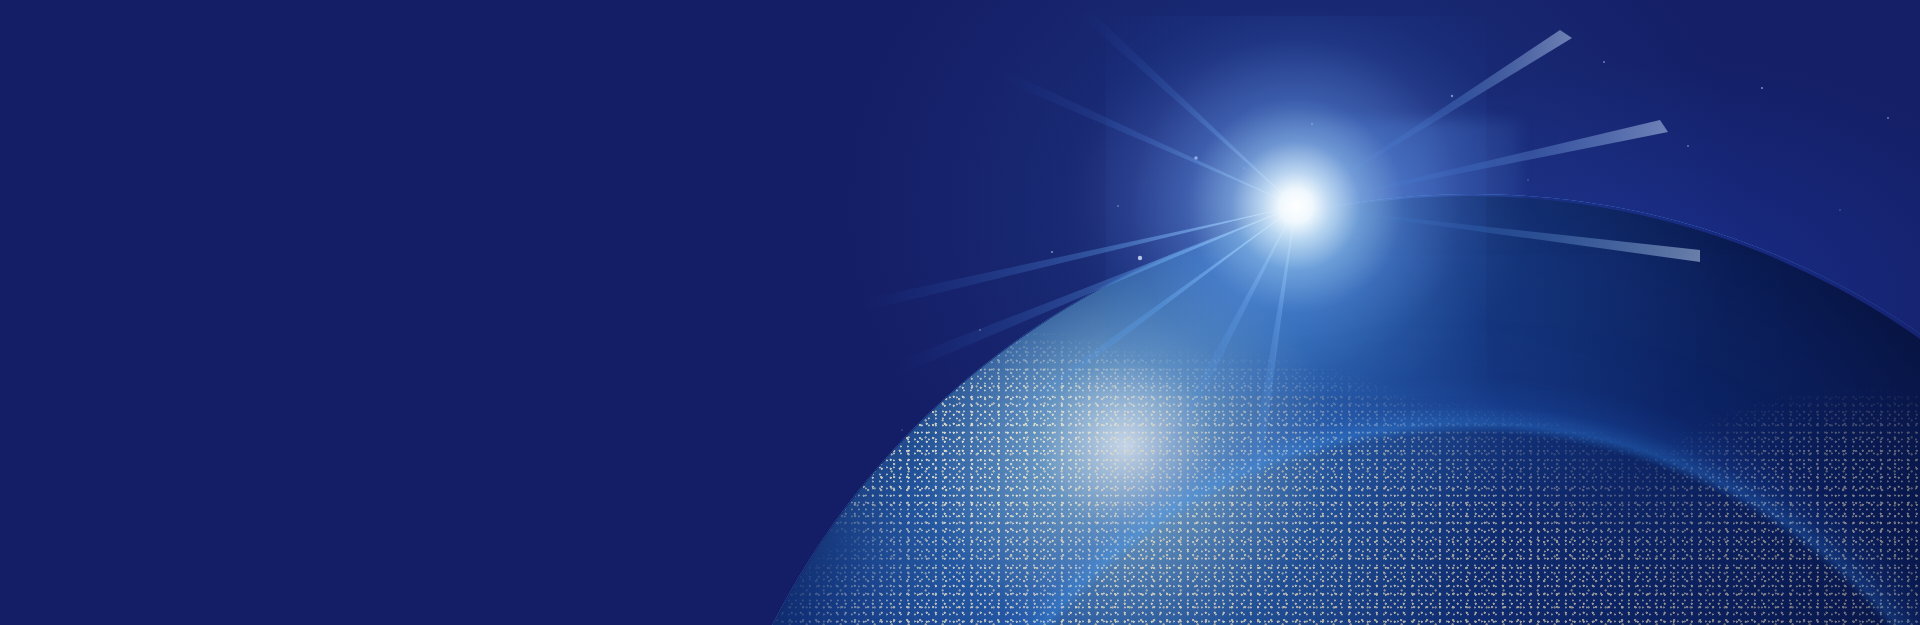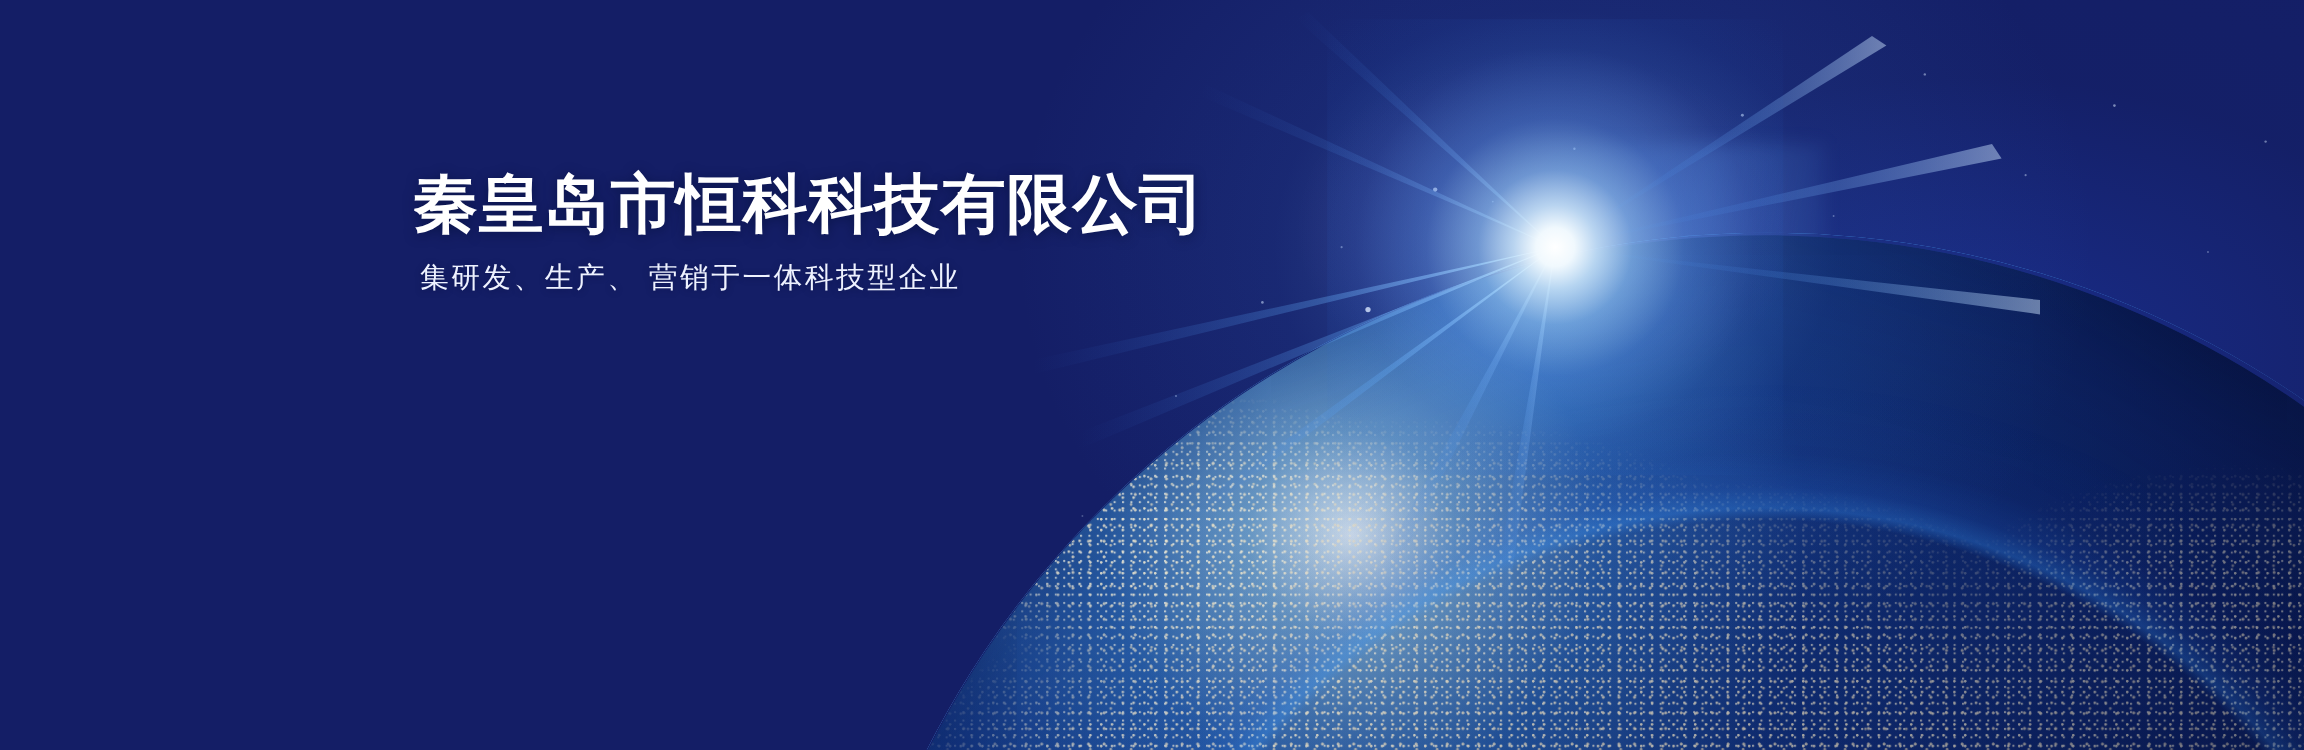--- a/index.html
+++ b/index.html
@@ -314,18 +314,14 @@
         <polygon points="1296,206 1560,30 1572,38"></polygon>
         <polygon points="1296,206 1660,120 1668,132"></polygon>
         <polygon points="1296,206 1700,250 1700,262"></polygon>
       </g>
     </svg>
 
     <div class="flare-core"></div>
 
   </div>
 
-  <div class="copy">
-    <h1 class="headline">秦皇岛市恒科科技有限公司</h1>
-    <p class="subline">集研发、生产、 营销于一体科技型企业</p>
-  </div>
 
 </div>
 
 </body></html>

